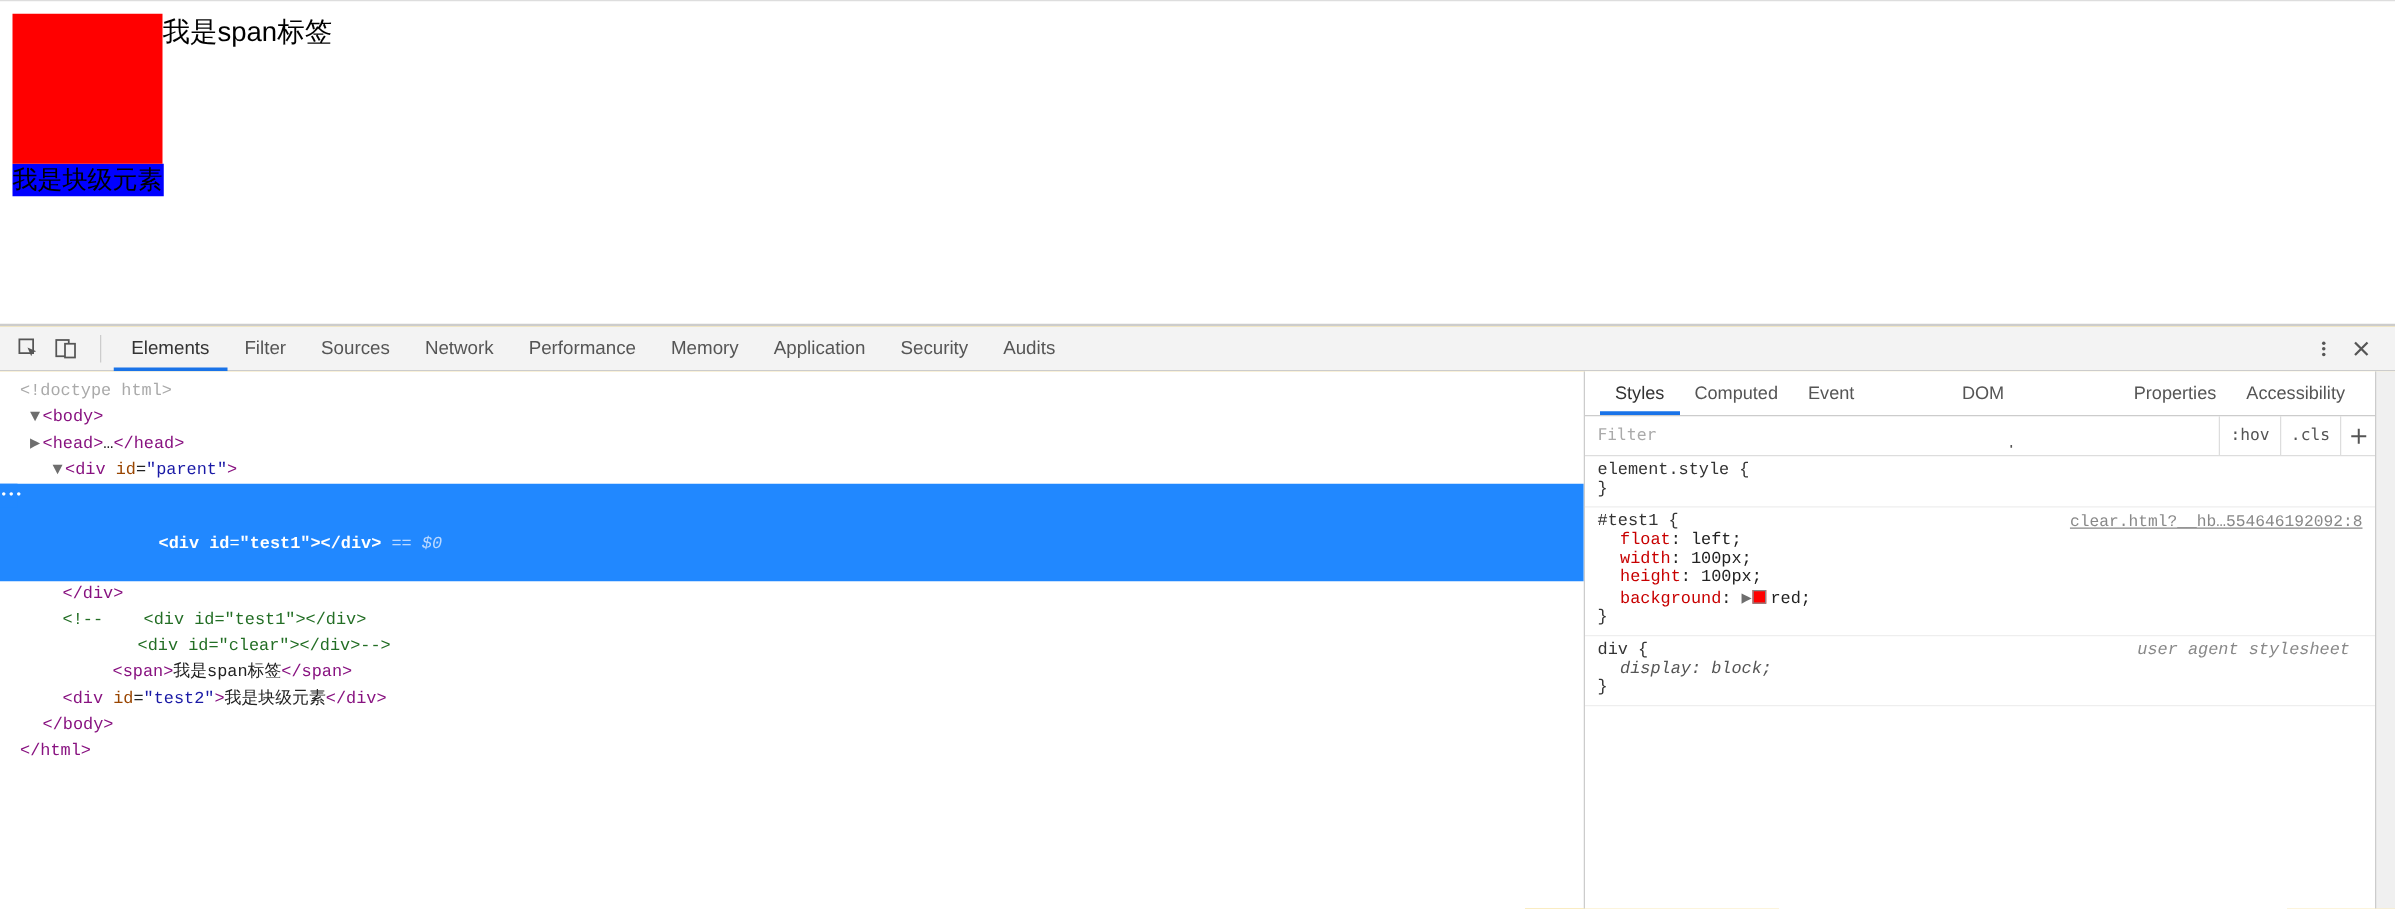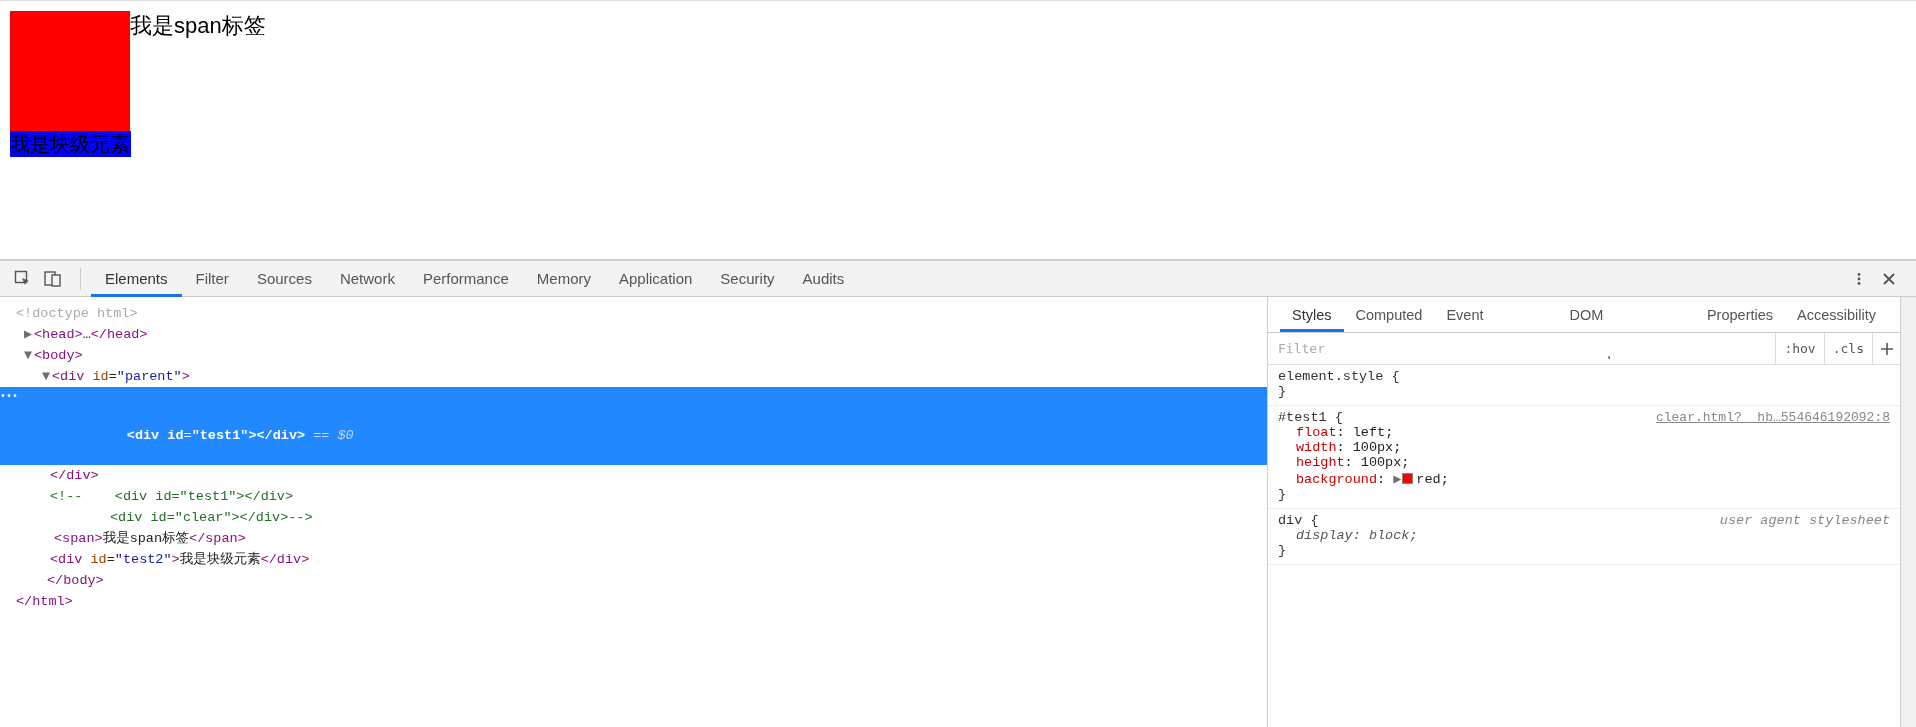--- a/index.html
+++ b/index.html
@@ -37,21 +37,21 @@
 .filter-input::placeholder { color:#aaa; }
 .toggle { padding:0 8px; font-family:Consolas,monospace; font-size:13px; color:#555; cursor:pointer; border-left:1px solid #ddd; height:100%; display:flex; align-items:center;}
 .plusbtn { width:28px; display:flex; align-items:center; justify-content:center; color:#555; cursor:pointer; border-left:1px solid #ddd; height:100%;}
 .styles-body { flex:1; overflow:auto; font-family:Consolas,"Courier New",monospace; font-size:13.5px;}
 .rule { border-bottom:1px solid #eee; padding:4px 10px 6px 10px; position:relative;}
 .rule .selector { color:#333;}
 .rule .brace { color:#333;}
 .rule .prop { color:#c80000; margin-left:18px; display:inline;}
 .rule .val { color:#222;}
 .rule .link { position:absolute; right:10px; top:4px; color:#888; text-decoration:underline; font-size:13px; cursor:pointer;}
-.rule .ua { position:absolute; right:10px; top:4px; color:#888; font-style:italic;}
+.rule .ua { position:absolute; right:20px; top:4px; color:#888; font-style:italic;}
 .rule .italic { font-style:italic; color:#555;}
 .swatch { display:inline-block; width:11px; height:11px; background:red; border:1px solid #888; vertical-align:middle; margin:0 3px 2px 1px;}
 .scroll-indicator { width:16px; background:#f0f0f0; border-left:1px solid #ccc;}
 .doctype { color:#aaa;text-align:right;}
 svg { display:block; }
 .tri { display:inline-block; width:10px; color:#6e6e6e; }
 </style>
 </head>
 <body>
 
@@ -99,33 +99,33 @@
       <svg width="14" height="14" viewBox="0 0 14 14">
           <path d="M2 2 L12 12 M12 2 L2 12" stroke="#555" stroke-width="1.8"></path>
         </svg>
     </div>
   </div>
 
   <div class="panels">
 
     <div class="dom-panel">
       <div class="dom-line"><span class="doctype">&lt;!doctype html&gt;</span></div>
+      <div class="dom-line" style="padding-left:24px;"><span class="tri">▼</span><span class="tag">&lt;<span>body</span>&gt;</span></div>
       <div class="dom-line" style="padding-left:24px;"><span class="tri">▶</span><span class="tag">&lt;<span>head</span>&gt;</span><span>…</span><span class="tag">&lt;/<span>head</span>&gt;</span></div>
-      <div class="dom-line" style="padding-left:24px;"><span class="tri">▼</span><span class="tag">&lt;<span>body</span>&gt;</span></div>
       <div class="dom-line" style="padding-left:42px;"><span class="tri">▼</span><span class="tag">&lt;div</span> <span class="attr-name">id</span>=<span class="attr-val">"<span>parent</span>"</span><span class="tag">&gt;</span></div>
       <div class="dom-line selected" style="padding-left:62px; position:relative;">
         <span class="ellips-badge" style="top:0;">•••</span>
         <span class="tag">&lt;div</span> <span class="attr-name">id</span>=<span class="attr-val">"<span>test1</span>"</span><span class="tag">&gt;&lt;/div&gt;</span><span class="eq"> == $0</span>
       </div>
       <div class="dom-line" style="padding-left:50px;"><span class="tag">&lt;/div&gt;</span></div>
       <div class="dom-line" style="padding-left:50px;"><span class="comment">&lt;!--    &lt;div id="test1"&gt;&lt;/div&gt;</span></div>
       <div class="dom-line" style="padding-left:110px;"><span class="comment">&lt;div id="clear"&gt;&lt;/div&gt;--&gt;</span></div>
-      <div class="dom-line" style="padding-left:54px;"><span class="tag">&lt;<span>span</span>&gt;</span><span class="text">我是span标签</span><span class="tag">&lt;/<span>span</span>&gt;</span></div>
+      <div class="dom-line" style="padding-left:54px;margin-left:36px;"><span class="tag">&lt;<span>span</span>&gt;</span><span class="text">我是span标签</span><span class="tag">&lt;/<span>span</span>&gt;</span></div>
       <div class="dom-line" style="padding-left:50px;"><span class="tag">&lt;div</span> <span class="attr-name">id</span>=<span class="attr-val">"<span>test2</span>"</span><span class="tag">&gt;</span><span class="text">我是块级元素</span><span class="tag">&lt;/div&gt;</span></div>
-      <div class="dom-line" style="padding-left:47px;"><span class="tag">&lt;/<span>body</span>&gt;</span></div>
+      <div class="dom-line" style="padding-left:34px;"><span class="tag">&lt;/<span>body</span>&gt;</span></div>
       <div class="dom-line" style="padding-left:16px;"><span class="tag">&lt;/<span>html</span>&gt;</span></div>
     </div>
 
     <div class="styles-panel">
       <div class="styles-tabs">
         <div class="styles-tab active">Styles</div>
         <div class="styles-tab">Computed</div>
         <div class="styles-tab">Event Listeners</div>
         <div class="styles-tab">DOM Breakpoints</div>
         <div class="styles-tab">Properties</div>

